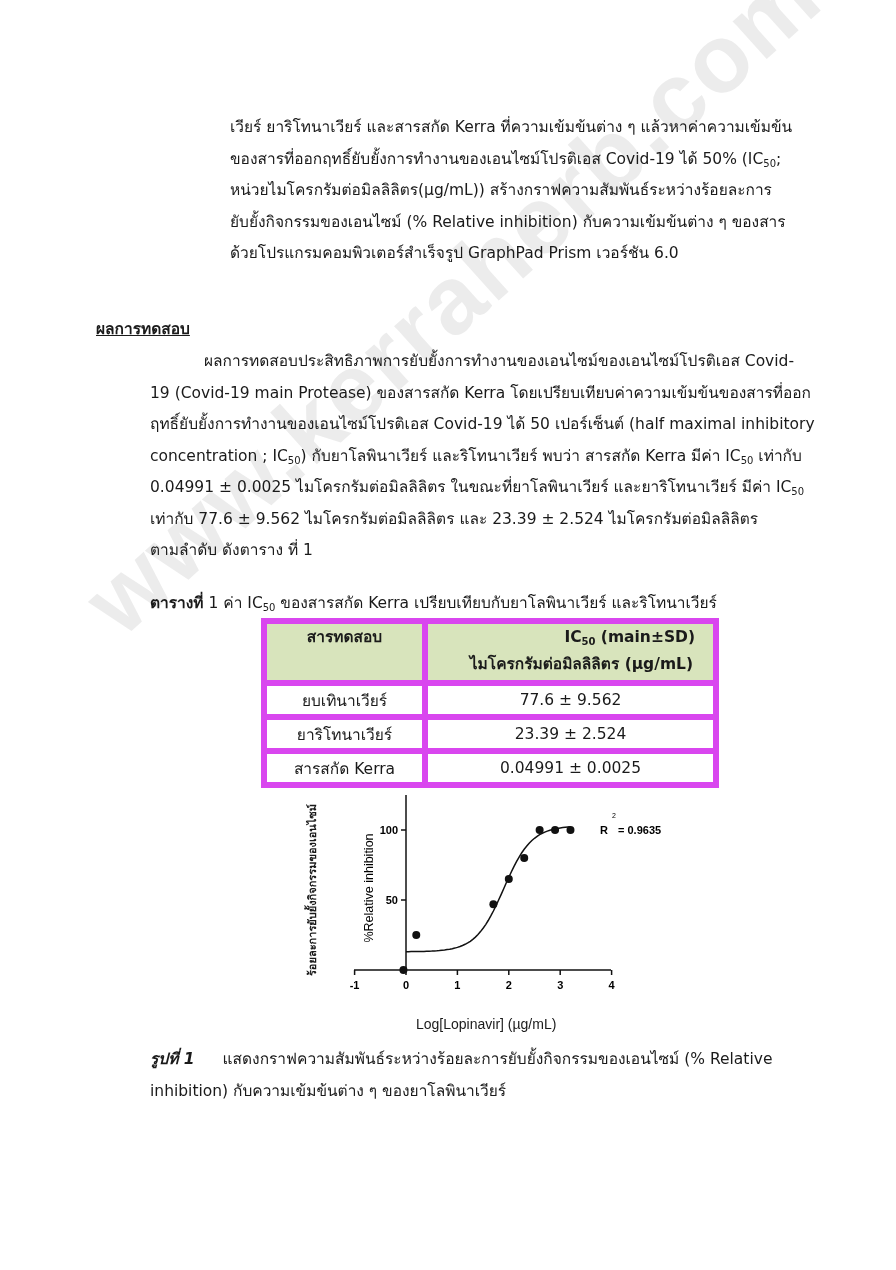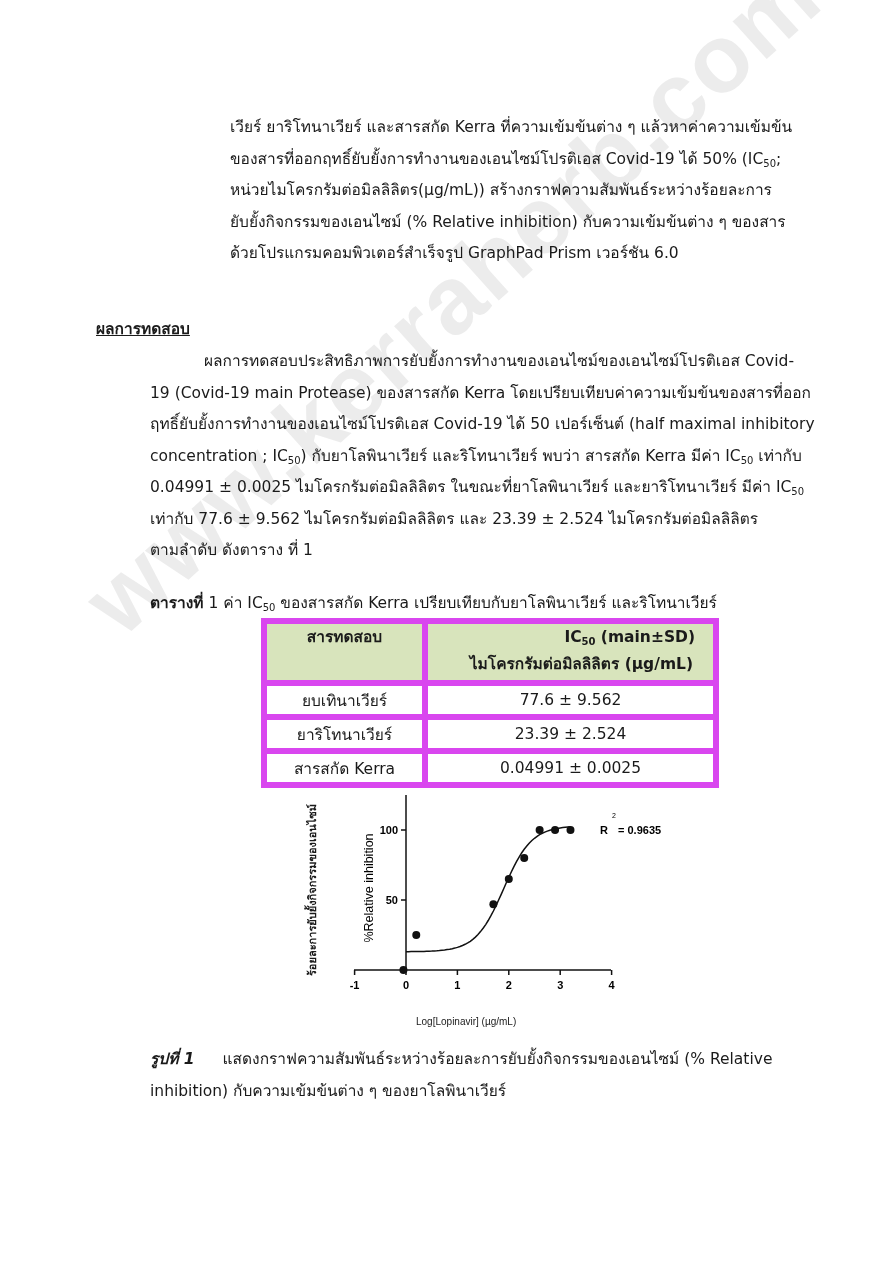--- a/index.html
+++ b/index.html
@@ -17,21 +17,21 @@
   table.ic50 { position: absolute; left: 261px; top: 618px; width: 458px; border-collapse: collapse; font-size: 15.5px; }
   table.ic50 th, table.ic50 td { border: 6px solid #d946ef; text-align: center; padding: 0; }
   table.ic50 thead th { background: #d8e4bc; font-weight: bold; vertical-align: top; height: 56px; line-height: 27px; }
   table.ic50 tbody td { height: 28px; }
   .col1 { width: 155px; }
   .hdr2 { display:block; text-align: right; padding-right: 18px; }
   .chart { position: absolute; left: 300px; top: 790px; width: 380px; height: 250px; }
   .outer-ylabel { position: absolute; left: 297px; top: 800px; width: 30px; height: 180px; }
   .outer-ylabel span { position: absolute; left: 50%; top: 50%; transform: translate(-50%,-50%) rotate(-90deg);
       white-space: nowrap; font-size: 11px; font-weight: bold; }
-  .xlabel { position: absolute; left: 416px; top: 1016px; font-size: 10px; font-family: "Liberation Sans", sans-serif; }
+  .xlabel { position: absolute; left: 416px; top: 1016px; font-size: 14px; font-family: "Liberation Sans", sans-serif; }
   .fig-caption { position: absolute; left: 150px; top: 1044px; width: 642px; font-size: 15.5px; line-height: 31.5px; }
   .fig-caption b { font-weight: bold; margin-right: 28px; font-style: italic; }
   .watermark { position: absolute; left: 100px; top: 560px; font-size: 96px; font-weight: bold; color: rgba(150,150,150,0.18);
       transform: rotate(-42deg); transform-origin: left center; white-space: nowrap; pointer-events: none;
       font-family: "Liberation Sans", sans-serif; letter-spacing: 2px; }
 </style>
 </head>
 <body>
 
 <div class="page">

